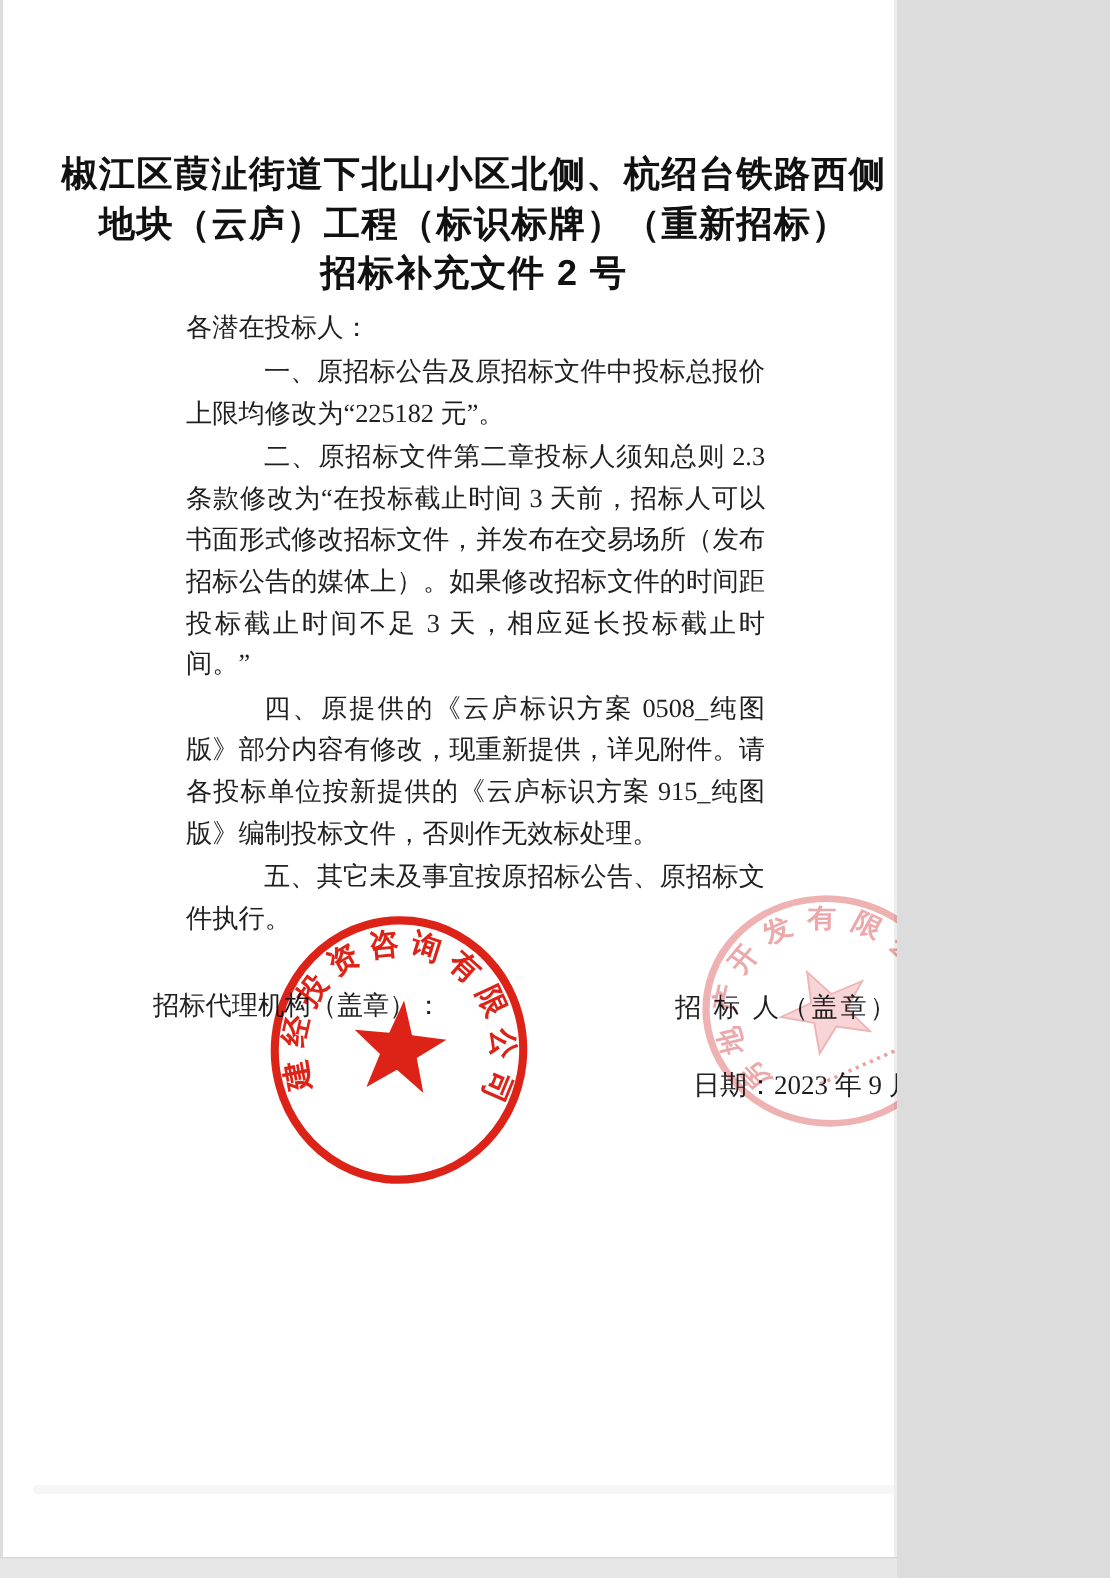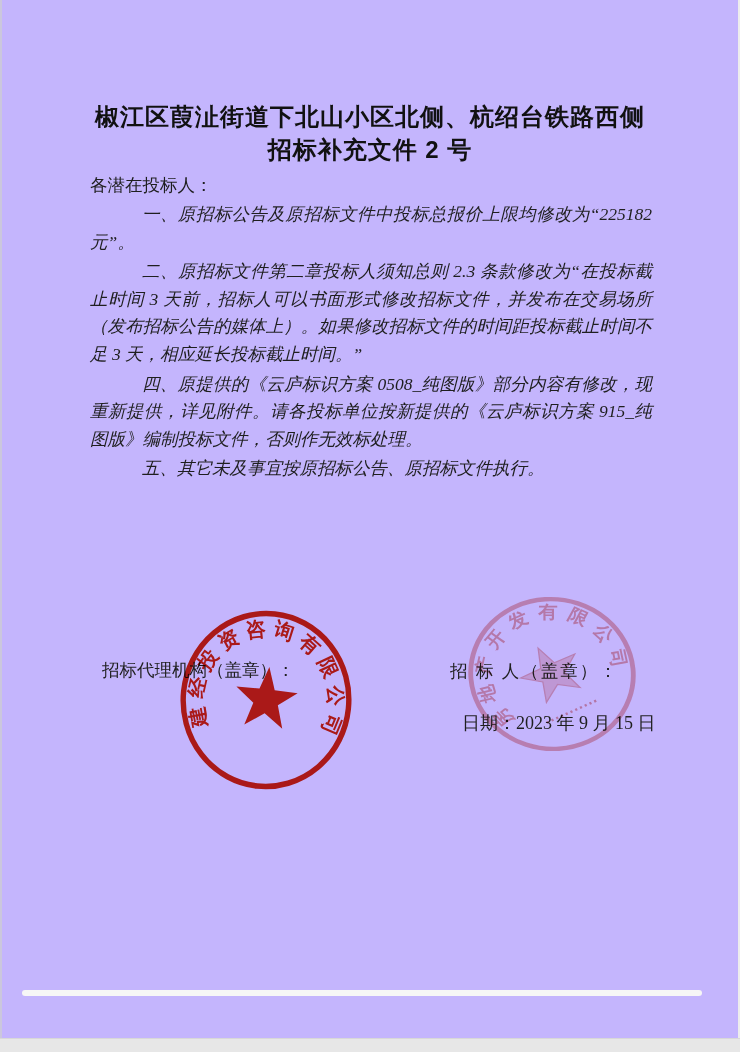--- a/index.html
+++ b/index.html
@@ -1,23 +1,24 @@
 <!DOCTYPE html>
 <html><head>
 <meta charset="utf-8">
 <style>
   html,body{margin:0;padding:0;background:#dcdcdc;}
   .page{
     position:relative;
-    width:740px;height:1052px;
-    background:#c4b5fd;
+    width:598px;height:1052px;
+    background:#ffffff;
     overflow:hidden;
     font-family:"Liberation Serif", serif;
     color:#1f1f1f;
     box-sizing:border-box;
+    padding-left:34px;
   }
   .edge-left{position:absolute;left:0;top:0;width:2px;height:1052px;background:#cfcfcf;opacity:.7;}
   .edge-right{position:absolute;right:0;top:0;width:2px;height:1052px;background:#ededed;}
   .bottom-strip{position:absolute;left:0;bottom:0;width:740px;height:13px;background:#e7e7e7;border-top:1px solid #d8d8d8;}
   .smudge{position:absolute;left:22px;top:990px;width:680px;height:6px;background:#f6f6f6;border-radius:3px;}
 
   .doc-title{
     padding-top:100px;
     text-align:center;
     font-family:"Liberation Sans", sans-serif;
@@ -32,21 +33,20 @@
     margin-top:6px;
     font-size:17.5px;
     line-height:27px;
   }
   .para{
     margin:2px 0;
     font-size:17.5px;
     line-height:27.6px;
     text-indent:52px;
     text-align:justify;
-    font-style:italic;
   }
   .sig-label{
     position:absolute;
     font-size:17.5px;
     white-space:nowrap;
     z-index:1;
   }
   .sig-agency{left:102px;top:658px;}
   .sig-bidder{left:450px;top:659px;letter-spacing:2px;}
   .date-line{
@@ -60,20 +60,21 @@
   .seal-agency{left:176px;top:608px;}
   .seal-bidder{left:464px;top:594px;opacity:.85;}
 </style>
 </head>
 <body>
 
 <div class="page">
 
   <div class="doc-title">
     <div>椒江区葭沚街道下北山小区北侧、杭绍台铁路西侧</div>
+    <div>地块（云庐）工程（标识标牌）（重新招标）</div>
     <div>招标补充文件 2 号</div>
   </div>
 
   <div class="content">
     <div class="greeting">各潜在投标人：</div>
     <p class="para">一、原招标公告及原招标文件中投标总报价上限均修改为“225182 元”。</p>
     <p class="para">二、原招标文件第二章投标人须知总则 2.3 条款修改为“在投标截止时间 3 天前，招标人可以书面形式修改招标文件，并发布在交易场所（发布招标公告的媒体上）。如果修改招标文件的时间距投标截止时间不足 3 天，相应延长投标截止时间。”</p>
     <p class="para">四、原提供的《云庐标识方案 0508_纯图版》部分内容有修改，现重新提供，详见附件。请各投标单位按新提供的《云庐标识方案 915_纯图版》编制投标文件，否则作无效标处理。</p>
     <p class="para">五、其它未及事宜按原招标公告、原招标文件执行。</p>
   </div>

